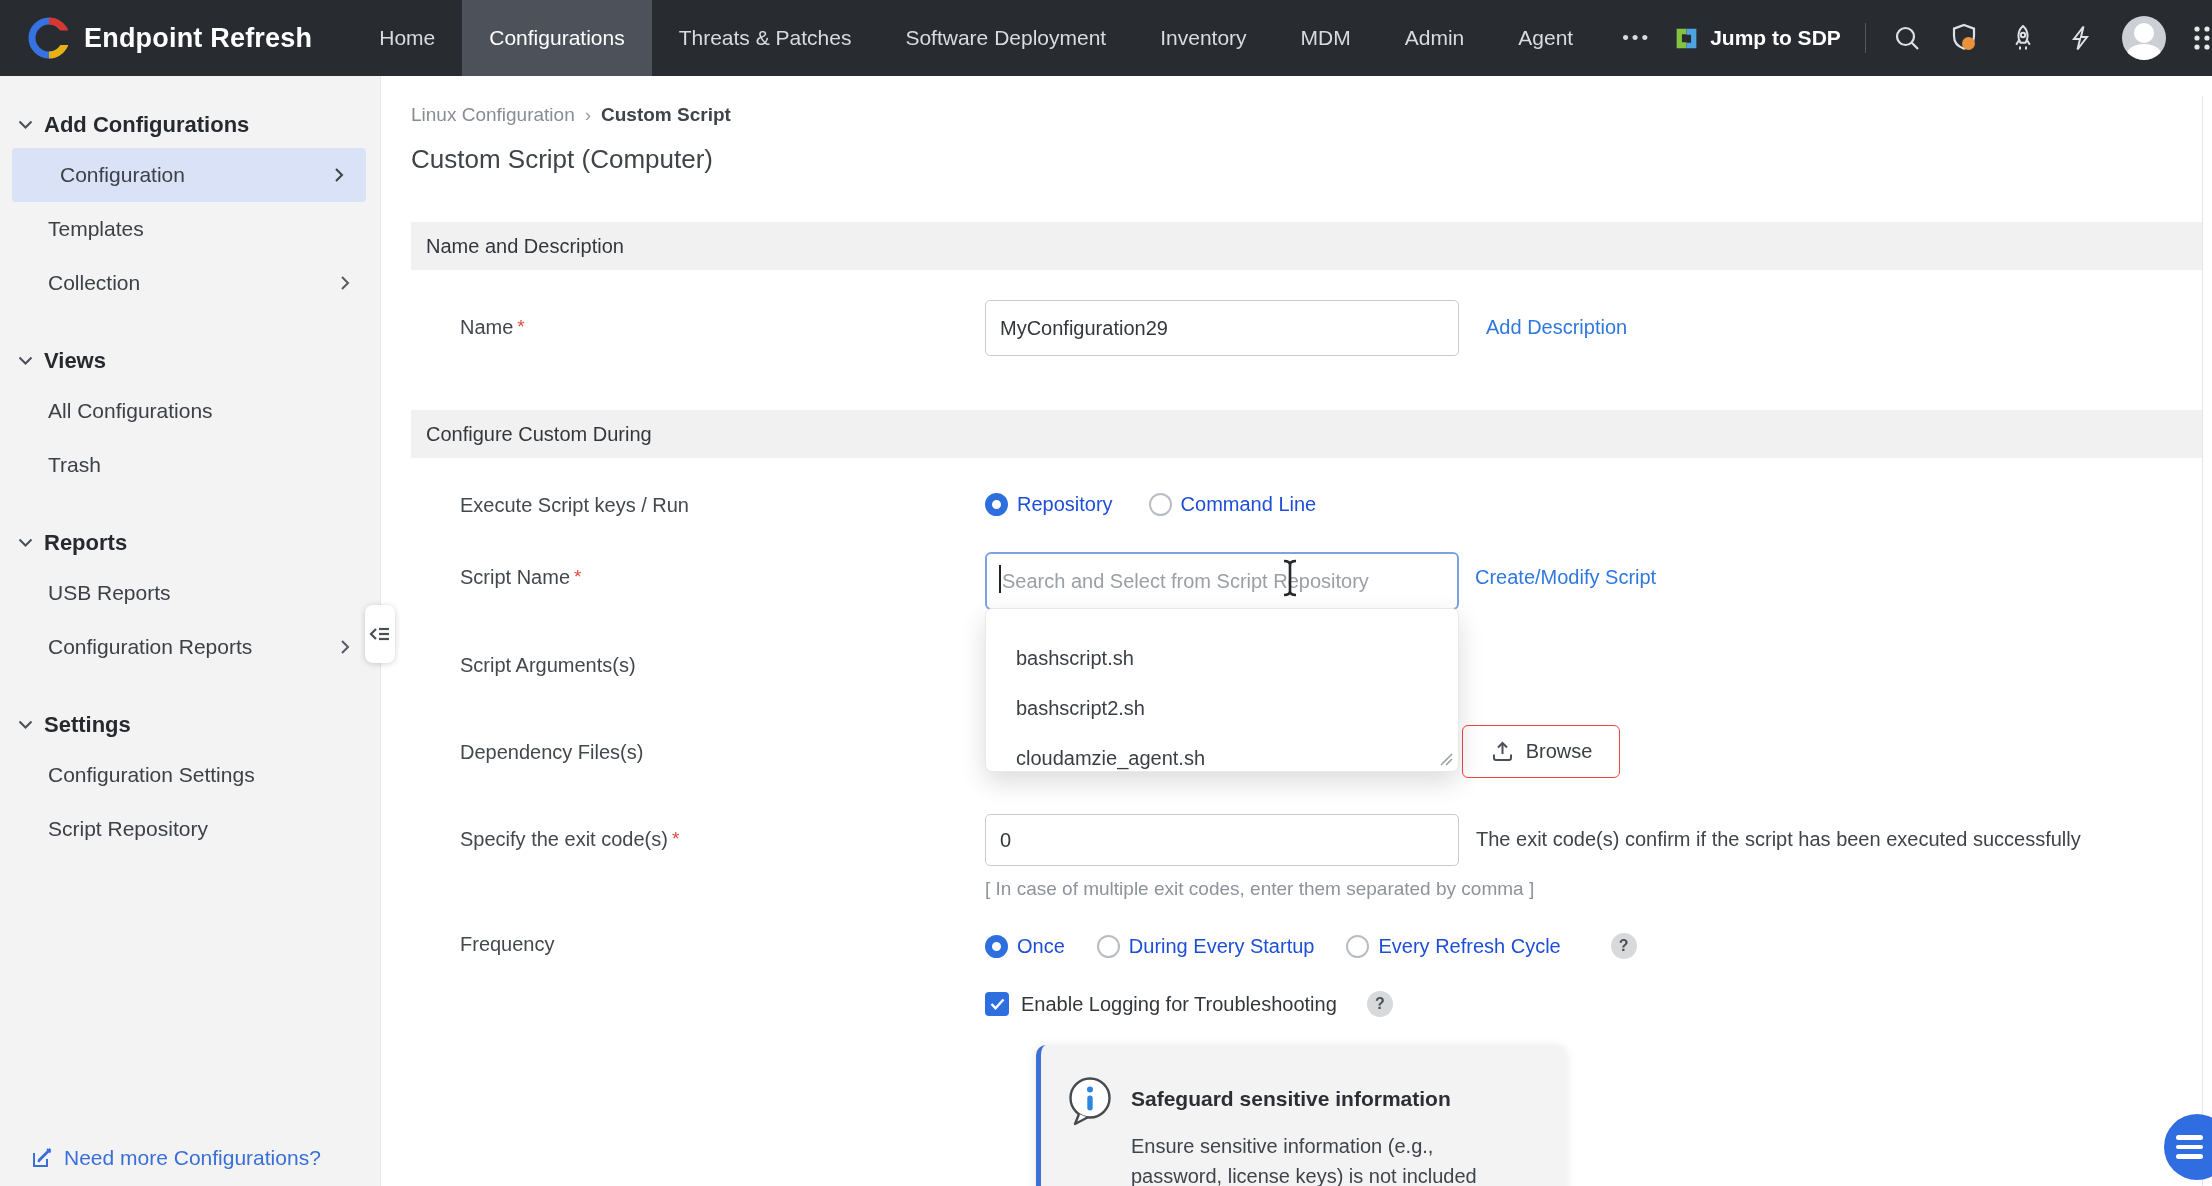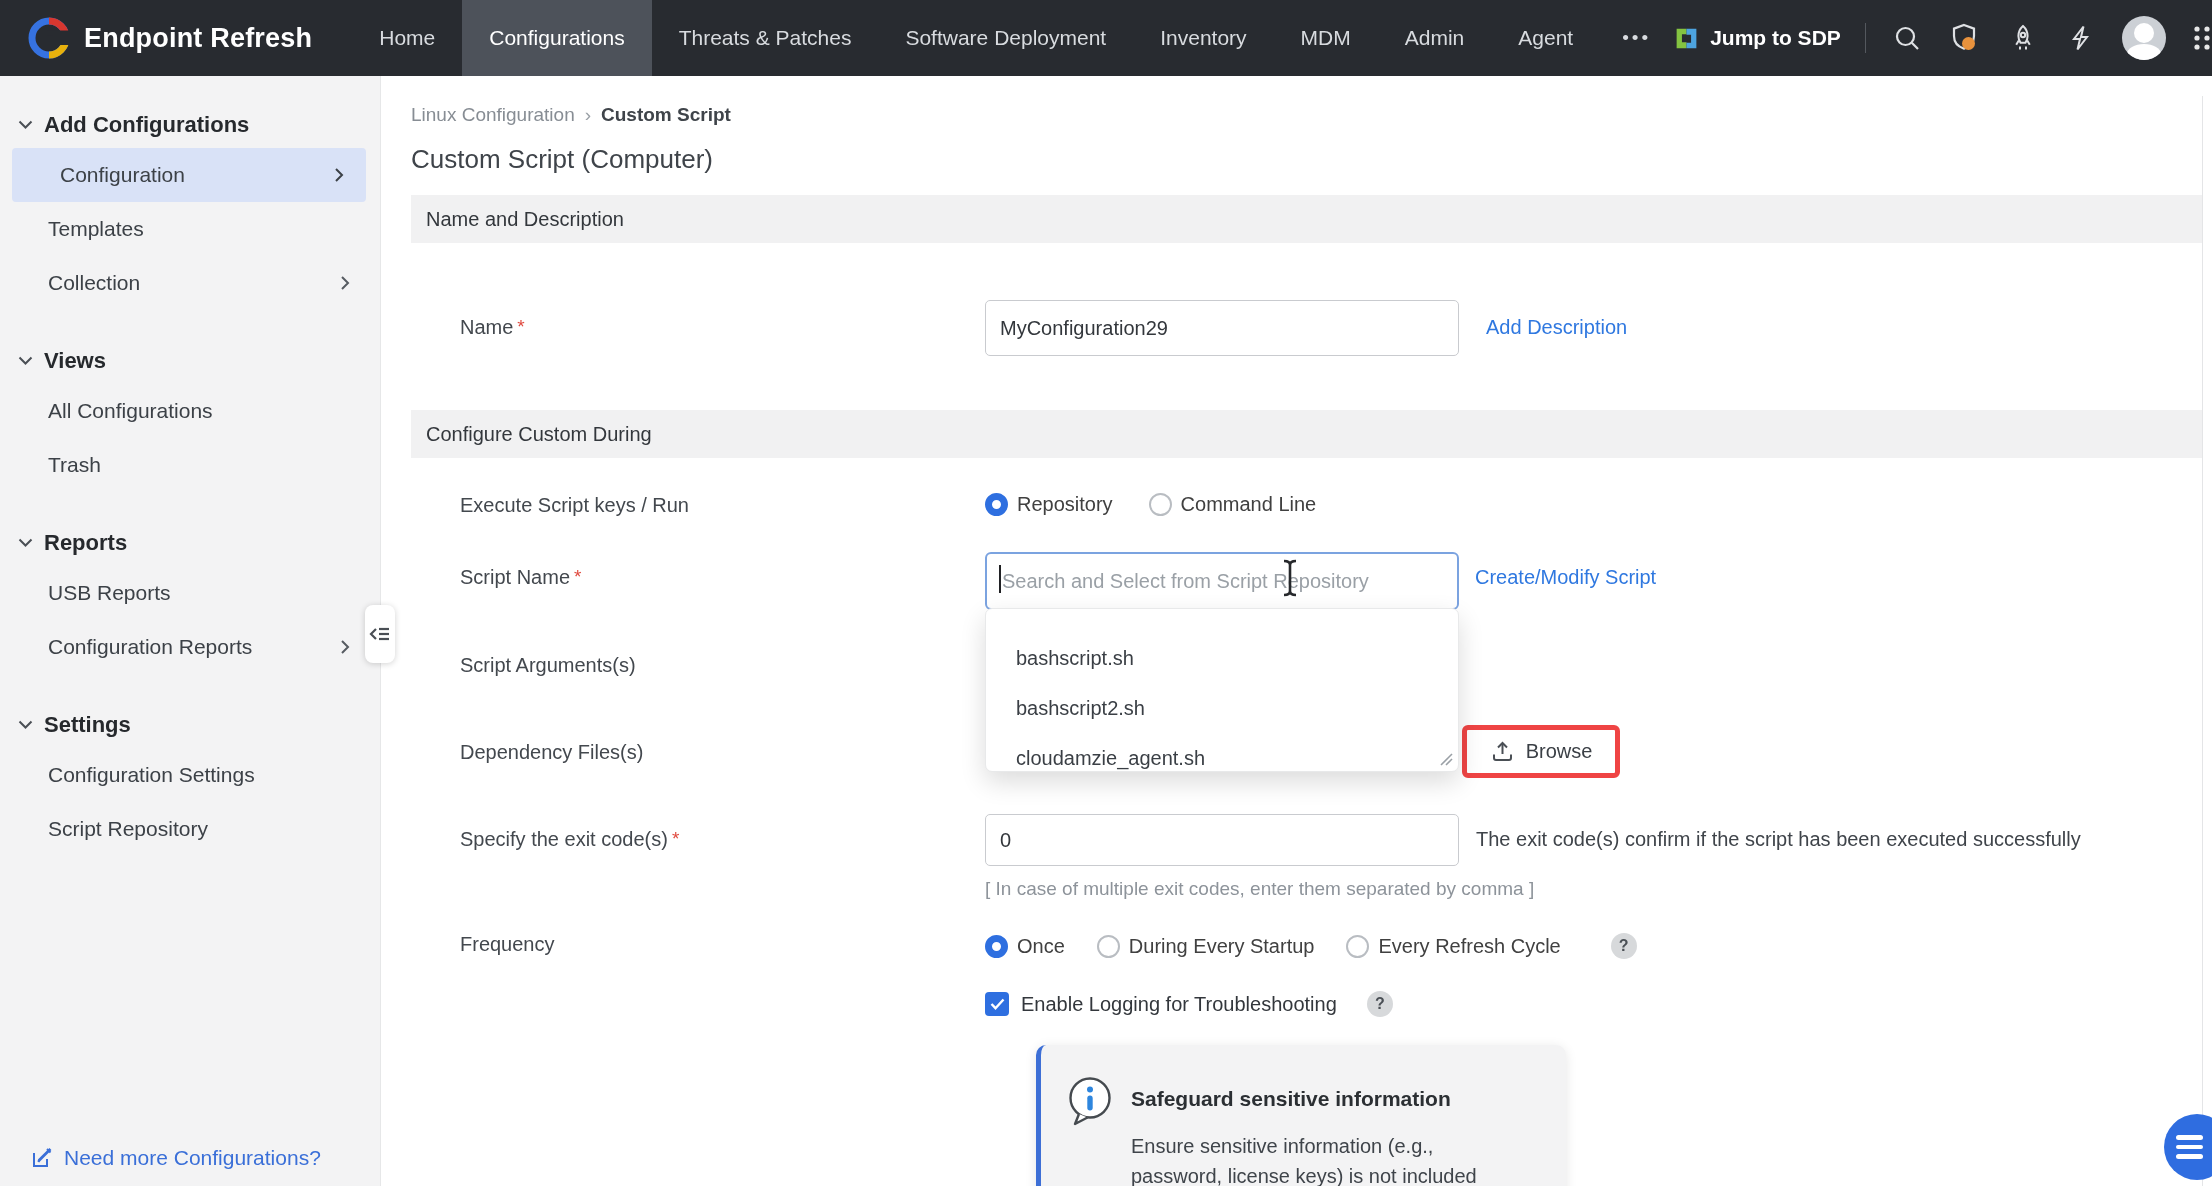--- a/index.html
+++ b/index.html
@@ -46,21 +46,21 @@
   .edge-line { position:absolute; left:1821px; top:20px; bottom:0; width:1px; background:#e4e5e7; }
 
   .breadcrumb { position:absolute; left:30px; top:28px; font-size:19px; display:flex; gap:10px; align-items:center; }
   .crumb-parent { color:#878d94; cursor:pointer; }
   .crumb-sep { color:#9aa0a6; }
   .crumb-current { color:#3f444a; font-weight:600; }
   .page-title { position:absolute; left:30px; top:68px; font-size:26px; font-weight:500; color:#3f444a; }
 
   .section-bar { position:absolute; left:30px; right:10px; height:48px; background:#f1f1f2;
     display:flex; align-items:center; padding-left:15px; font-size:20px; color:#33373c; }
-  .bar-1 { top:119px; } .bar-2 { top:334px; }
+  .bar-1 { top:146px; } .bar-2 { top:334px; }
 
   .f-label { position:absolute; left:79px; font-size:20px; color:#43484e; white-space:nowrap; }
   .req { color:#e04a3f; margin-left:4px; font-size:19px; vertical-align:top; }
 
   .text-input { position:absolute; left:604px; width:474px; border:1px solid #c9cbcf; border-radius:5px;
     background:#fff; font-size:20px; color:#33373c; padding:0 14px;
     font-family:"Liberation Sans", sans-serif; outline:none; }
   .text-input::placeholder { color:#9aa0a6; }
   .input-name { top:224px; height:56px; }
   .input-script { top:476px; height:58px; border:2px solid #7ba3e0; border-radius:6px; padding-left:15px; }
@@ -69,31 +69,31 @@
   .blue-link { position:absolute; color:#2f78e0; font-size:20px; cursor:pointer; white-space:nowrap; }
 
   .caret { position:absolute; left:618px; top:489px; width:1.5px; height:28px; background:#202124; z-index:7; }
   .ibeam { position:absolute; left:898px; top:482px; z-index:8; }
 
   .radio-row { position:absolute; display:flex; align-items:center; }
   .radio-opt { display:flex; align-items:center; gap:9px; cursor:pointer; }
   .radio { width:23px; height:23px; border-radius:50%; background:#fff; flex:0 0 auto; }
   .radio.on  { border:7px solid #2e6fe0; }
   .radio.off { border:2px solid #b9bdc2; }
-  .radio-label { font-size:20px; color:#404040; white-space:nowrap; }
+  .radio-label { font-size:20px; color:#1d4ed8; white-space:nowrap; }
 
   .dropdown { position:absolute; left:604px; top:532px; width:474px; height:164px; background:#fff;
     border:1px solid #e8e9ea; border-radius:7px; box-shadow:0 10px 26px rgba(0,0,0,.14);
     z-index:6; padding-top:24px; }
   .dd-item { height:50px; display:flex; align-items:center; padding-left:30px;
     font-size:20px; color:#3a3f45; cursor:pointer; }
   .dd-resize { position:absolute; right:5px; bottom:5px; cursor:nwse-resize; }
 
   .browse-btn { position:absolute; left:1081px; top:649px; width:158px; height:53px; background:#fff;
-    border:5px solid #ef4444; border-radius:6px; display:flex; align-items:center; justify-content:center;
+    border:1px solid #ef4444; border-radius:6px; display:flex; align-items:center; justify-content:center;
     gap:11px; font-size:20px; color:#3a3f45; cursor:pointer; z-index:1; }
 
   .helper-text { position:absolute; left:1095px; top:752px; font-size:20px; color:#3f444a; white-space:nowrap; }
   .hint-text { position:absolute; left:604px; top:802px; font-size:19px; color:#8d939a; white-space:nowrap; }
 
   .help-circle { width:26px; height:26px; border-radius:50%; background:#d7d9db; color:#4a4f55;
     font-size:16px; font-weight:bold; display:flex; align-items:center; justify-content:center; cursor:pointer; }
 
   .check-row { position:absolute; left:604px; top:915px; display:flex; align-items:center; gap:12px; }
   .checkbox { width:24px; height:24px; border-radius:4px; background:#2e6fe0; display:flex;

